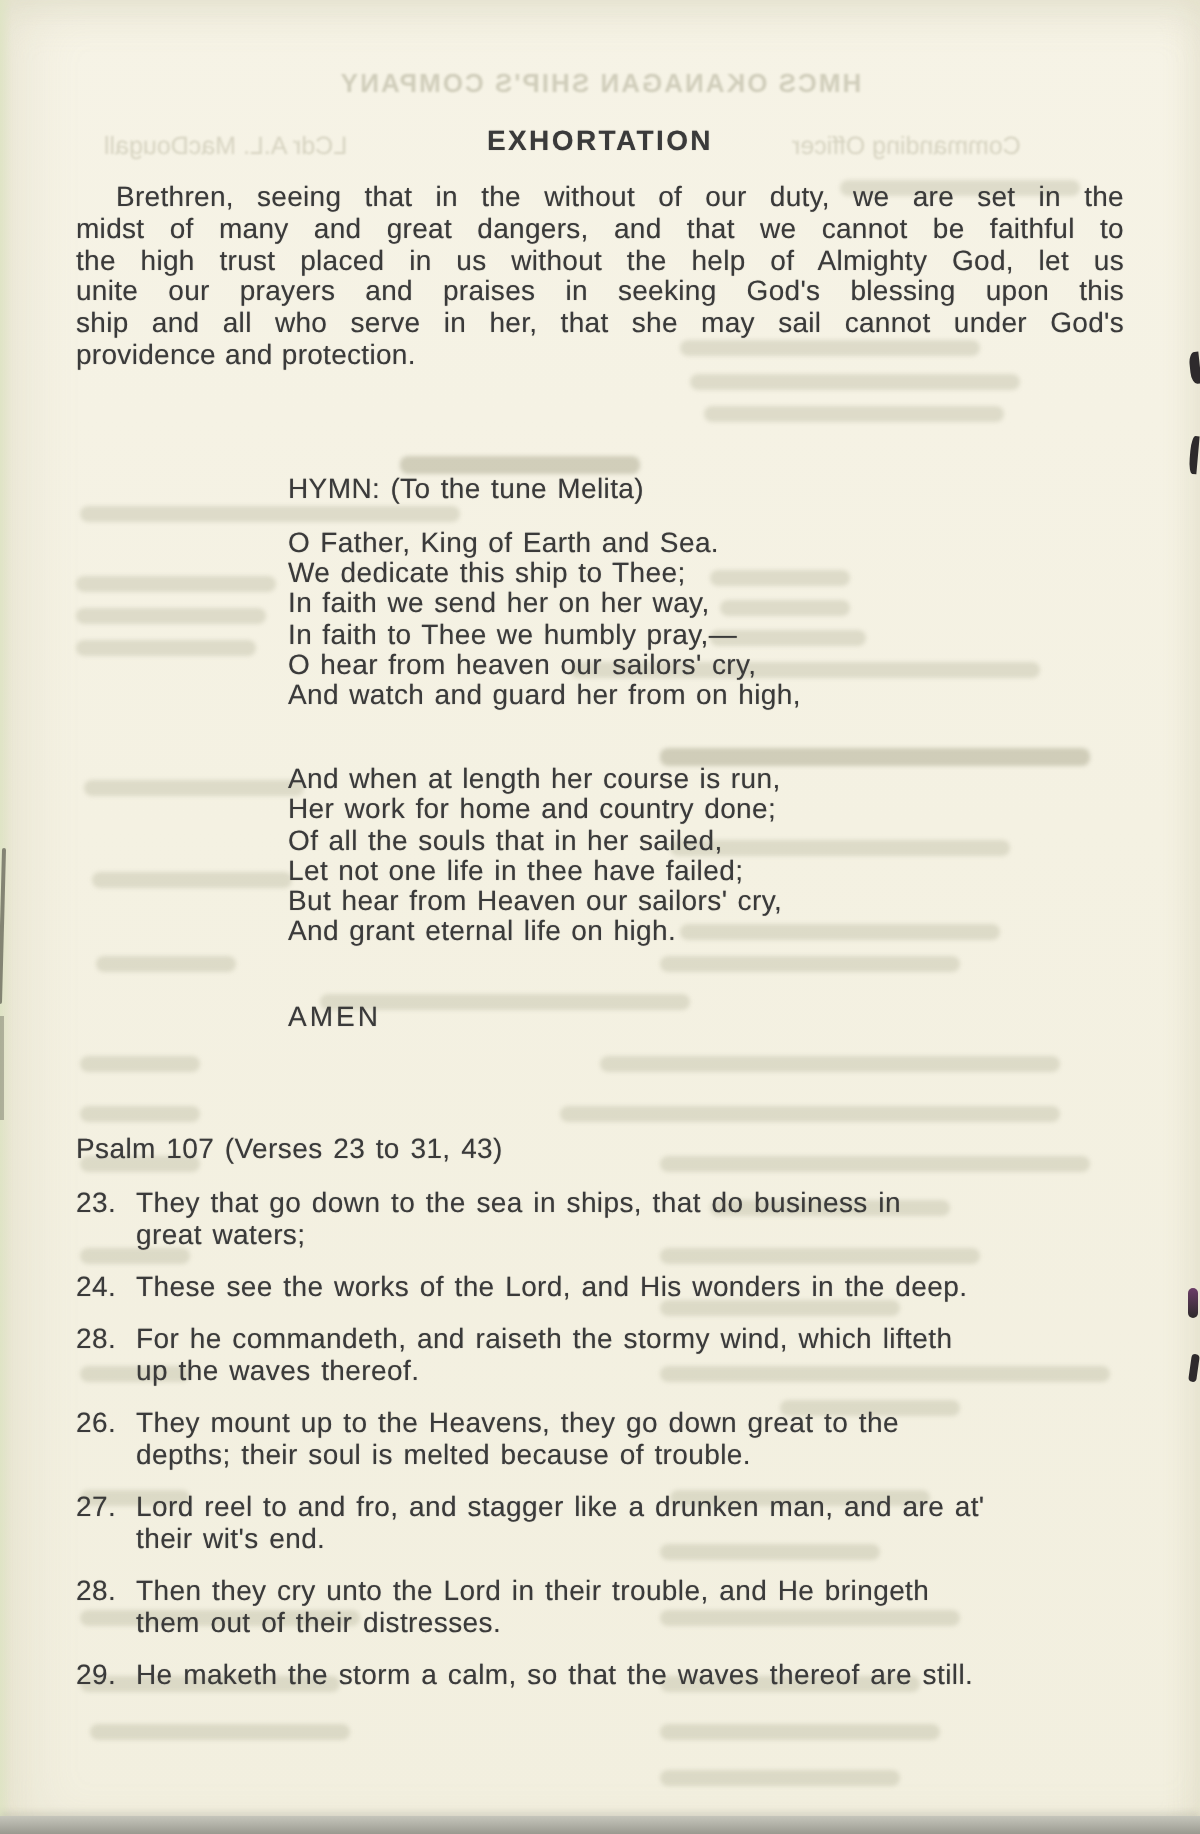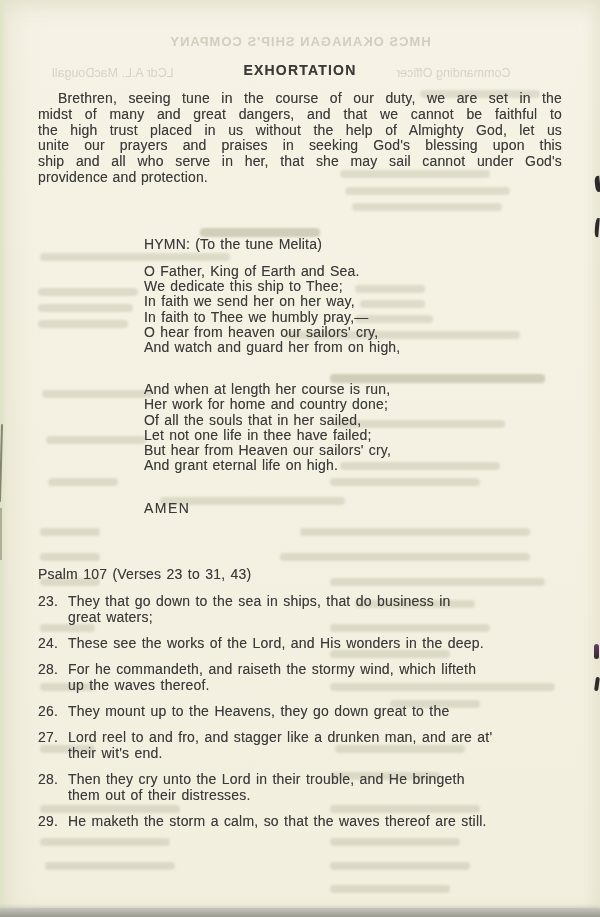--- a/index.html
+++ b/index.html
@@ -115,21 +115,21 @@
       <div class="gbar" style="left: 40px; top: 838px; width: 130px;"></div>
       <div class="gbar" style="left: 330px; top: 838px; width: 130px;"></div>
       <div class="gbar" style="left: 45px; top: 862px; width: 130px;"></div>
       <div class="gbar" style="left: 330px; top: 862px; width: 140px;"></div>
       <div class="gbar" style="left: 330px; top: 885px; width: 120px;"></div>
     </div>
 
   <h1 class="heading">EXHORTATION</h1>
 
   <div class="exh">
-    <div class="jline first">Brethren, seeing tune in the course of our duty, we are set in the</div>
+    <div class="jline first">Brethren, seeing that in the without of our duty, we are set in the</div>
     <div class="jline">midst of many and great dangers, and that we cannot be faithful to</div>
     <div class="jline">the high trust placed in us without the help of Almighty God, let us</div>
     <div class="jline">unite our prayers and praises in seeking God's blessing upon this</div>
     <div class="jline">ship and all who serve in her, that she may sail cannot under God's</div>
     <div class="jline last">providence and protection.</div>
   </div>
 
   <div class="hymn">
     <div class="hymn-title">HYMN: (To the tune Melita)</div>
     <div class="stanza">
@@ -164,20 +164,21 @@
       <span class="vline">These see the works of the Lord, and His wonders in the deep.</span>
     </div>
     <div class="verse">
       <span class="vnum">28.</span>
       <span class="vline">For he commandeth, and raiseth the stormy wind, which lifteth</span>
       <span class="vline">up the waves thereof.</span>
     </div>
     <div class="verse">
       <span class="vnum">26.</span>
       <span class="vline">They mount up to the Heavens, they go down great to the</span>
+      <span class="vline">depths; their soul is melted because of trouble.</span>
     </div>
     <div class="verse">
       <span class="vnum">27.</span>
       <span class="vline">Lord reel to and fro, and stagger like a drunken man, and are at'</span>
       <span class="vline">their wit's end.</span>
     </div>
     <div class="verse">
       <span class="vnum">28.</span>
       <span class="vline">Then they cry unto the Lord in their trouble, and He bringeth</span>
       <span class="vline">them out of their distresses.</span>

